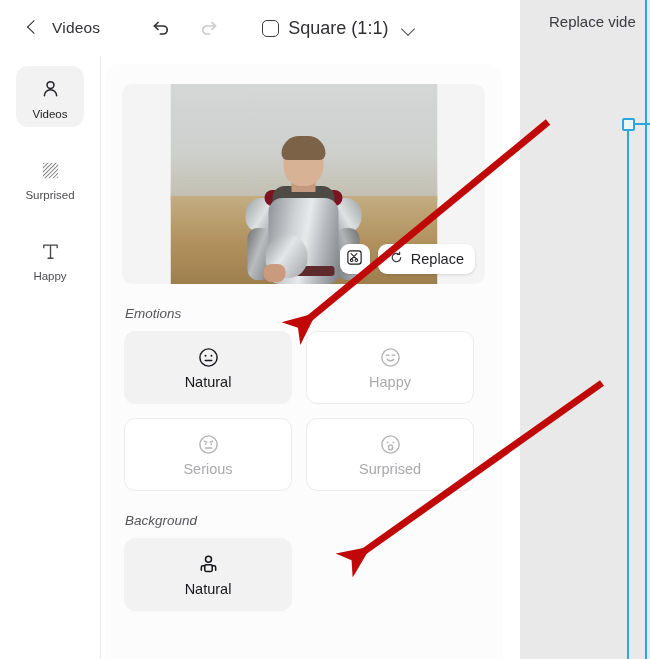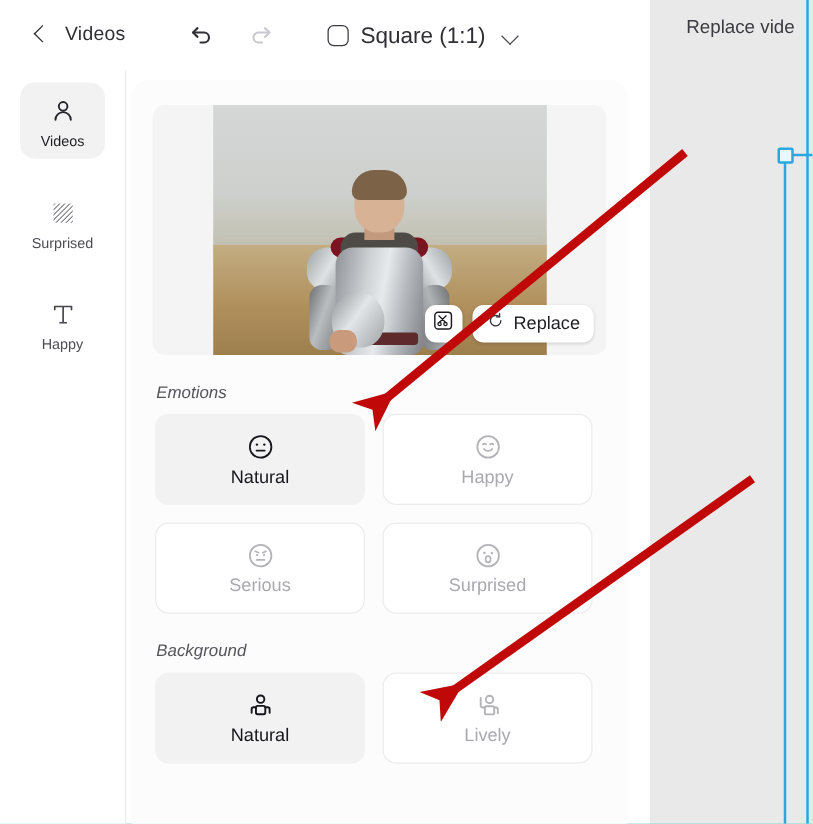--- a/index.html
+++ b/index.html
@@ -358,31 +358,20 @@
             <svg viewBox="0 0 24 24" width="23" height="23" fill="none">
               <circle cx="12" cy="6.6" r="3.1" stroke="#17171b" stroke-width="1.6"></circle>
               <rect x="8.1" y="12.2" width="7.8" height="7" rx="1.4" stroke="#17171b" stroke-width="1.6"></rect>
               <path d="M8.1 13.4 H6.1 a1.6 1.6 0 0 0 -1.6 1.6 V18" stroke="#17171b" stroke-width="1.6" stroke-linecap="round"></path>
               <path d="M15.9 13.4 H17.9 a1.6 1.6 0 0 1 1.6 1.6 V18" stroke="#17171b" stroke-width="1.6" stroke-linecap="round"></path>
             </svg>
           </span>
           <span class="opt-label">Natural</span>
         </div>
 
-        <div class="opt">
-          <span class="opt-ico">
-            <svg viewBox="0 0 24 24" width="23" height="23" fill="none">
-              <circle cx="13.2" cy="6.9" r="3.1" stroke="#b3b3b8" stroke-width="1.6"></circle>
-              <rect x="9.3" y="12.5" width="7.8" height="6.8" rx="1.4" stroke="#b3b3b8" stroke-width="1.6"></rect>
-              <path d="M9.3 13.6 H7.3 a1.5 1.5 0 0 1 -1.5 -1.5 V5.6" stroke="#b3b3b8" stroke-width="1.6" stroke-linecap="round"></path>
-              <path d="M17.1 13.6 H18.6 a1.5 1.5 0 0 1 1.5 1.5 V18.4" stroke="#b3b3b8" stroke-width="1.6" stroke-linecap="round"></path>
-            </svg>
-          </span>
-          <span class="opt-label">Lively</span>
-        </div>
       </div>
 
     </div>
   </div>
 
   <div class="stage">
     <div class="stage-title">Replace vide</div>
     <div class="sel-hline"></div>
     <div class="sel-vline"></div>
     <div class="sel-right-edge"></div>

